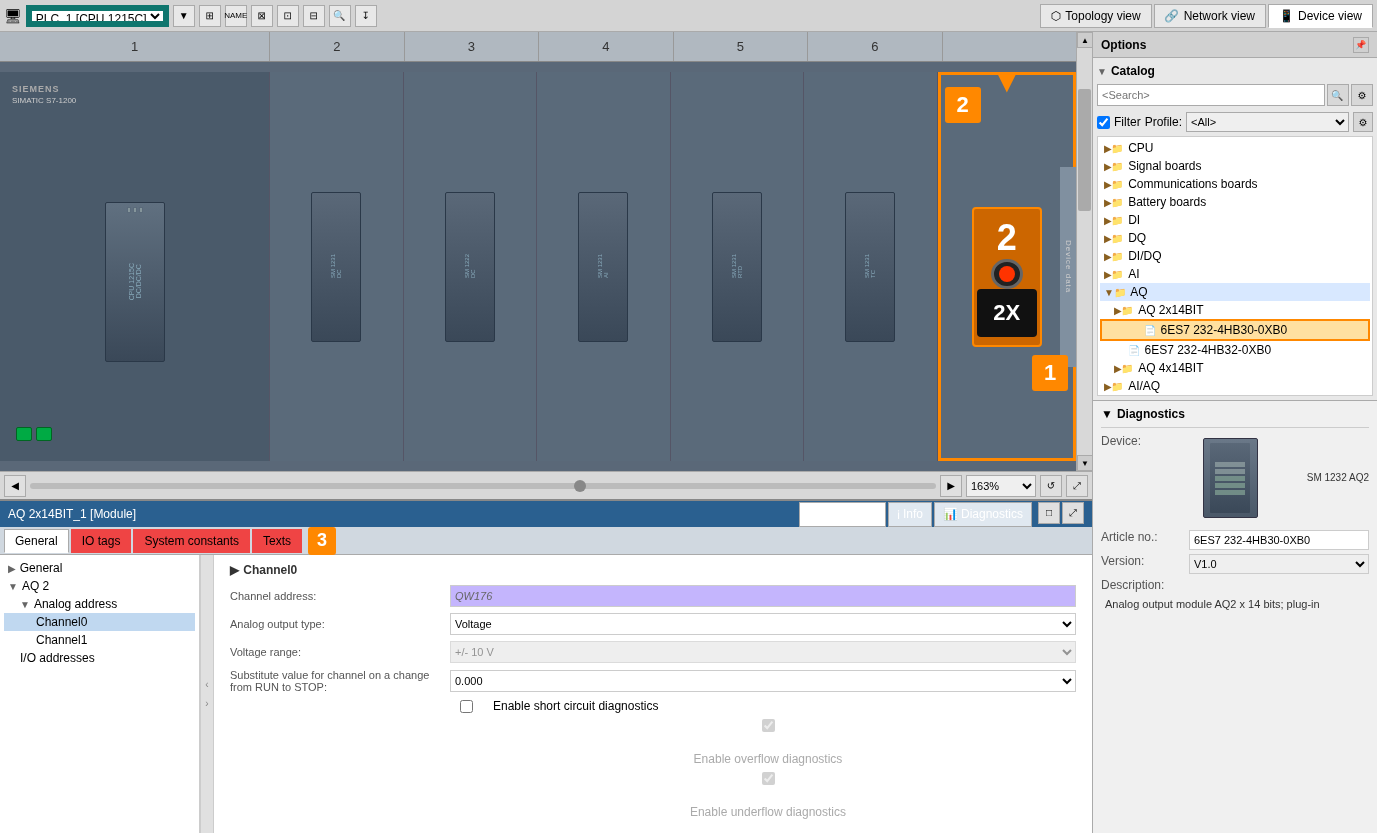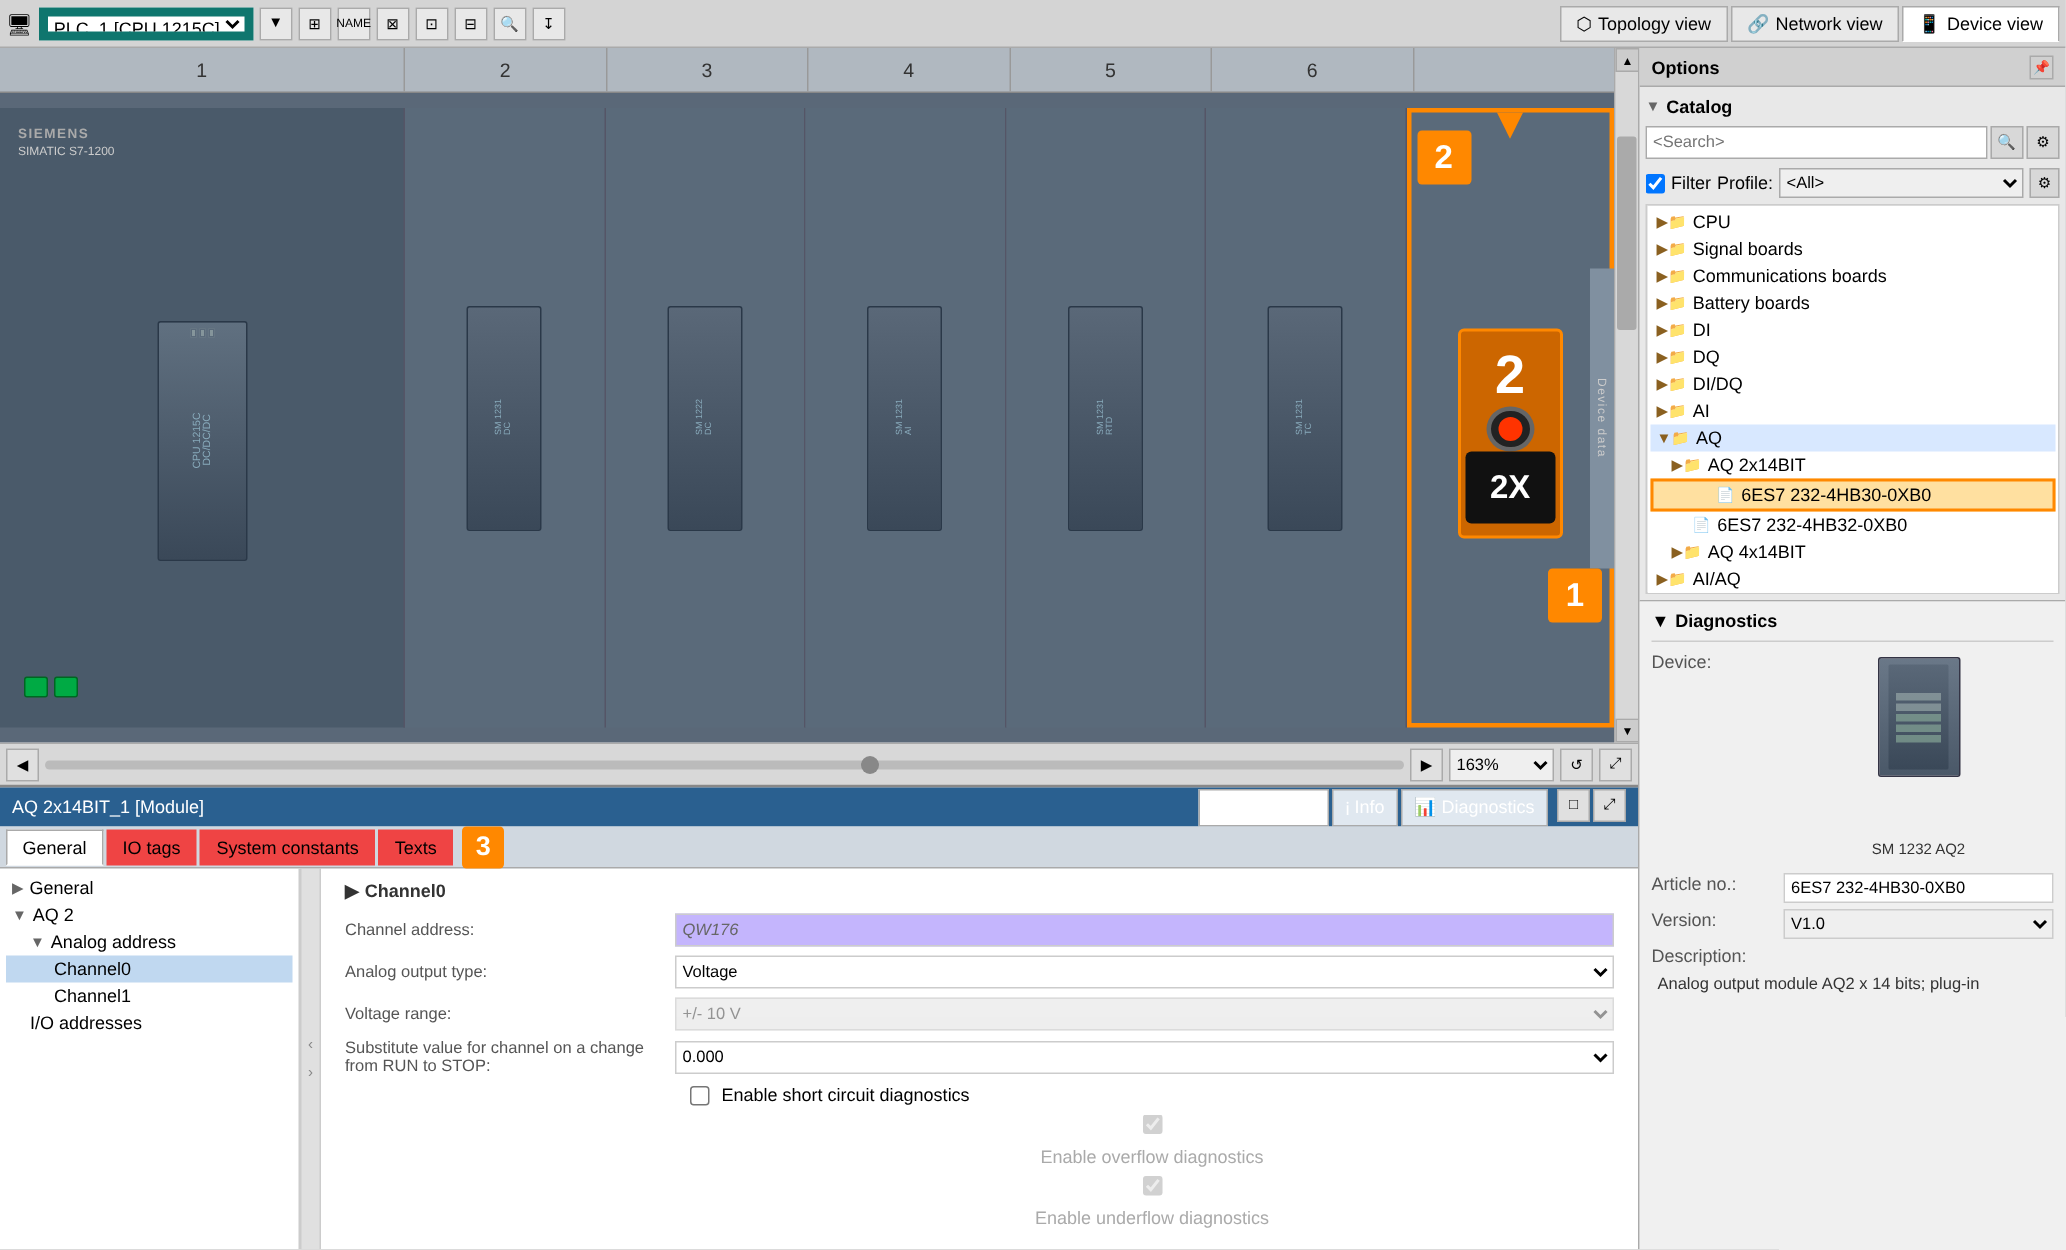--- a/index.html
+++ b/index.html
@@ -52,21 +52,21 @@
     .tree-indent { padding-left: 16px; }
     .tree-indent2 { padding-left: 32px; }
 
     #props-form { flex: 1; background: white; padding: 8px 16px; overflow-y: auto; }
     .form-section-title { font-size: 13px; font-weight: bold; color: #333; margin-bottom: 8px; display: flex; align-items: center; gap: 4px; }
     .form-row { display: flex; align-items: center; margin-bottom: 6px; }
     .form-label { width: 220px; text-align: left; padding-right: 12px; color: #555; font-size: 11px; }
     .form-input { flex: 1; height: 22px; border: 1px solid #ccc; padding: 0 4px; font-size: 11px; background: #f8f8f8; }
     .form-select { flex: 1; height: 22px; border: 1px solid #ccc; font-size: 11px; background: white; }
     .form-select-disabled { flex: 1; height: 22px; border: 1px solid #ccc; font-size: 11px; background: #e8e8e8; color: #666; }
-    .form-checkbox-row { display: flex; align-items: center; margin: 6px 0 6px 230px; gap: 8px; font-size: 11px; }
+    .form-checkbox-row { display: flex; align-items: center; margin: 6px 0 6px 230px; gap: 20px; font-size: 11px; }
     .form-checkbox-row input[type=checkbox] { margin: 0; }
     .form-checkbox-row.disabled { color: #aaa; flex-direction: column; }
 
     
     #right-panel { width: 285px; background: #e8e8e8; border-left: 1px solid #aaa; display: flex; flex-direction: column; overflow: hidden; }
     #options-header { background: #d0d0d0; border-bottom: 1px solid #aaa; padding: 4px 8px; font-size: 12px; font-weight: bold; display: flex; align-items: center; justify-content: space-between; height: 26px; }
     #catalog-section { border-bottom: 1px solid #aaa; padding: 4px; }
     .section-header { display: flex; align-items: center; gap: 4px; font-weight: bold; font-size: 12px; padding: 2px 0; cursor: pointer; }
     .section-arrow { font-size: 10px; color: #666; }
     #catalog-search { display: flex; gap: 2px; padding: 4px 0; }
@@ -467,21 +467,21 @@
       </div>
     </div>
 
     <div id="info-section">
       <div class="info-section-header">
         <span>▼</span>
         <span>Diagnostics</span>
       </div>
       <div class="info-row">
         <span class="info-label">Device:</span>
-        <div style="flex:1; display:flex; flex-direction:column; align-items:center;gap:35px;">
+        <div style="flex:1; display:flex; flex-direction:row; align-items:center;gap:35px;">
           <div id="device-thumbnail">
             <div class="device-thumb-inner" style="display:flex; flex-direction:column; align-items:center; justify-content:center; padding:2px;">
               <div style="width:30px; height:5px; background:#9aaa; margin:1px;"></div>
               <div style="width:30px; height:5px; background:#9aaa; margin:1px;"></div>
               <div style="width:30px; height:5px; background:#8a9a; margin:1px;"></div>
               <div style="width:30px; height:5px; background:#8a9a; margin:1px;"></div>
               <div style="width:30px; height:5px; background:#8a9a; margin:1px;"></div>
             </div>
           </div>
           <div class="device-name-center">SM 1232 AQ2</div>

